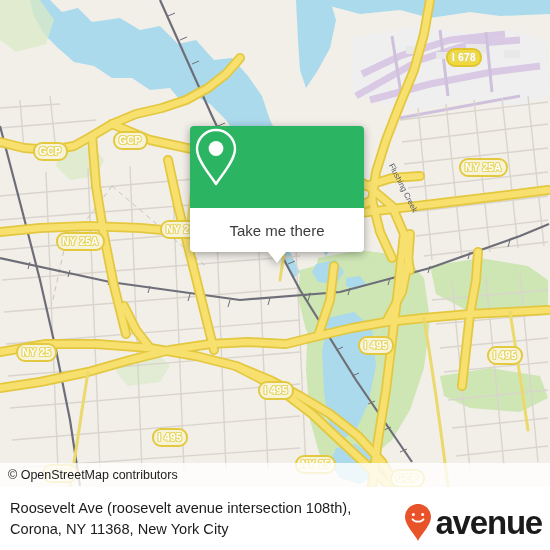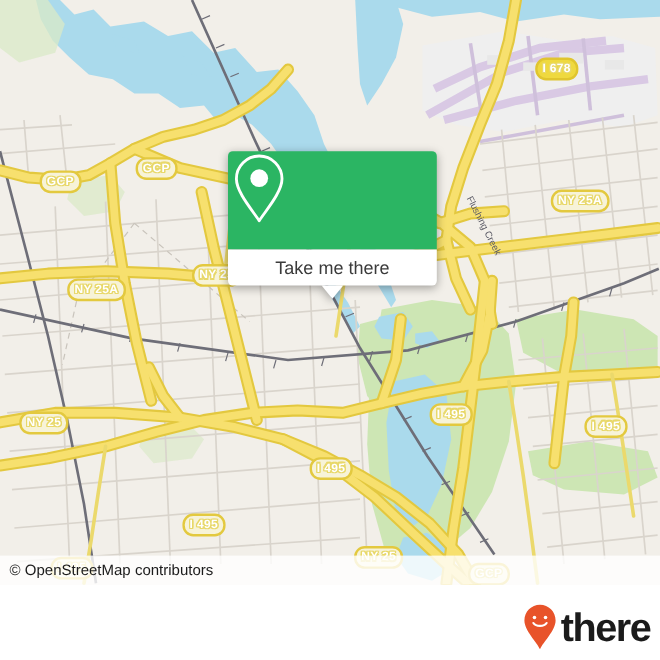--- a/index.html
+++ b/index.html
@@ -53,21 +53,21 @@
   
   #card{
     position:absolute;left:190px;top:126px;width:174px;
     filter:drop-shadow(0 2px 4px rgba(0,0,0,.35));
   }
   #card-head{
     height:82px;border-radius:4px 4px 0 0;
     display:flex;align-items:center;justify-content:center;
   }
   #card-foot{
-    background:#ffffff;height:30px;border-radius:0 0 4px 4px;
+    background:#ffffff;height:44px;border-radius:0 0 4px 4px;
     display:flex;align-items:center;justify-content:center;
     position:relative;
   }
   #card-foot-label{font-size:15px;color:#3b3b3b;}
   #card-tail{
     position:absolute;left:50%;margin-left:-9px;bottom:-11px;
     width:0;height:0;
     border-left:9px solid transparent;
     border-right:9px solid transparent;
     border-top:11px solid #ffffff;
@@ -324,24 +324,28 @@
       </div>
       <div id="card-foot">
         <div id="card-foot-label">Take me there</div>
         <div id="card-tail"></div>
       </div>
     </div>
 
   </div>
 
   <div id="footer">
+    <div id="footer-text">
+      <div>Roosevelt Ave (roosevelt avenue intersection 108th),</div>
+      <div>Corona, NY 11368, New York City</div>
+    </div>
     <div id="brand">
       <svg width="30" height="40" viewBox="0 0 30 40">
         <path d="M15,1 C22.2,1 28,6.8 28,14 C28,22.5 17.5,32 15,38 C12.5,32 2,22.5 2,14 C2,6.8 7.8,1 15,1 Z" fill="#E8532A"></path>
         <circle cx="10.4" cy="11.6" r="1.5" fill="#ffffff"></circle>
         <circle cx="19.6" cy="11.6" r="1.5" fill="#ffffff"></circle>
         <path d="M9.5,16.2 C11.5,19.4 18.5,19.4 20.5,16.2" fill="none" stroke="#ffffff" stroke-width="1.8" stroke-linecap="round"></path>
       </svg>
-      <div id="brand-word">there</div>
+      <div id="brand-word">avenue</div>
     </div>
   </div>
 
 </div>
 
 </body></html>

